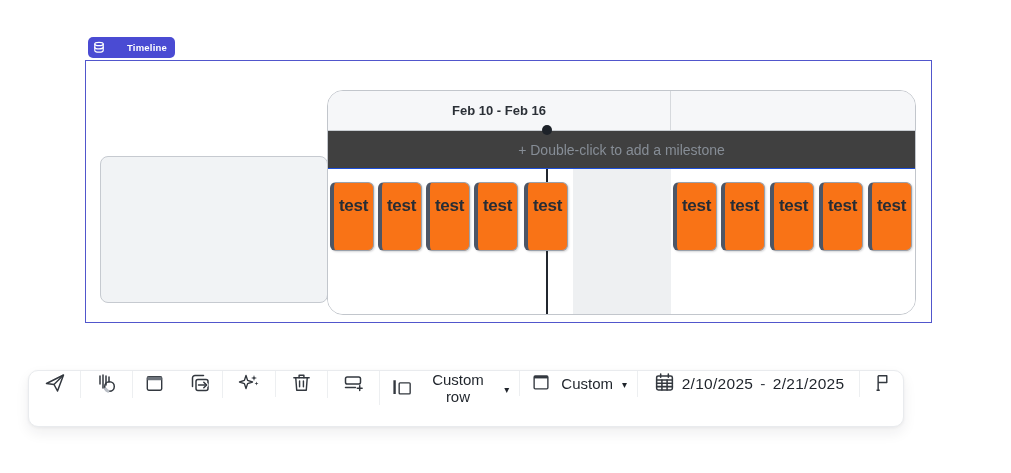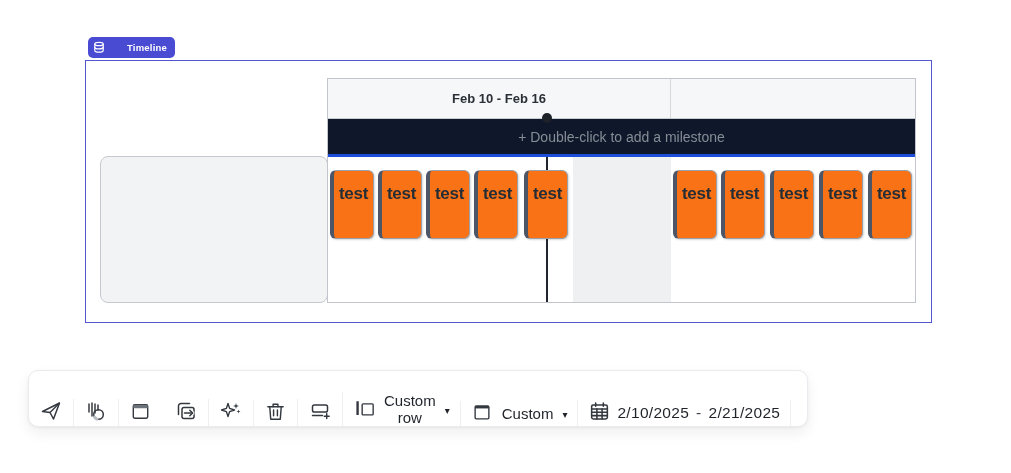--- a/index.html
+++ b/index.html
@@ -12,50 +12,50 @@
 
   
   .selection{position:absolute;left:85px;top:60px;width:845px;height:261px;
              border:1.5px solid #5156cc;pointer-events:none;}
 
   
   .row-panel{position:absolute;left:100px;top:156px;width:228px;height:147px;
              background:#f1f3f5;border:1px solid #c6cad0;border-radius:8px;box-sizing:border-box;}
 
   
-  .grid{position:absolute;left:327px;top:78px;width:589px;height:225px;
-        border:1px solid #c2c6cc;border-radius:0;box-sizing:border-box;background:#ffffff;overflow:hidden;}
+  .grid{position:absolute;left:327px;top:90px;width:589px;height:225px;
+        border:1px solid #c2c6cc;border-radius:16px;box-sizing:border-box;background:#ffffff;overflow:hidden;}
   .hdr{display:flex;height:39px;border-bottom:1px solid #c9cdd2;background:#f6f7f9;}
   .hdr-cell{display:flex;align-items:center;justify-content:center;
             font-size:13px;font-weight:bold;color:#2b3037;cursor:pointer;box-sizing:border-box;}
   .hdr-cell.w1{width:343px;border-right:1px solid #d6d9dd;}
   .hdr-cell.w2{flex:1;}
-  .milestone{height:38px;background:#0f172a;border-bottom:3px solid #1d4ed8;
+  .milestone{height:38px;background:#404040;border-bottom:1px solid #1d4ed8;
              display:flex;align-items:center;justify-content:center;
              font-size:14px;color:#868d96;cursor:pointer;box-sizing:border-box;}
   .rows{position:relative;height:146px;background:#ffffff;}
   .weekend{position:absolute;left:245px;top:0;width:98px;height:100%;background:#eef0f2;}
 
   
   .today-line{position:absolute;left:218px;top:39px;width:2px;height:186px;background:#21262e;z-index:1;}
   .today-dot{position:absolute;left:214px;top:35px;width:10px;height:10px;border-radius:50%;
              background:#1d2229;z-index:3;cursor:pointer;}
 
   
   .card{position:absolute;top:13px;width:44px;height:69px;background:#f97316;z-index:2;
         border:1px solid #9aa1ab;border-left:4px solid #4d5666;border-radius:6px;
         box-sizing:border-box;box-shadow:1px 1px 2px rgba(30,35,45,.18);
         font-size:17px;font-weight:bold;color:#272d35;text-align:center;
         padding-top:13px;cursor:pointer;letter-spacing:-0.3px;}
 
   
-  .toolbar{position:absolute;left:28px;top:370px;width:780px;height:57px;background:#ffffff;
+  .toolbar{position:absolute;left:28px;top:370px;width:876px;height:57px;background:#ffffff;
            border:1px solid #e9ebee;border-radius:10px;box-sizing:border-box;
            box-shadow:0 6px 14px rgba(31,35,41,.07),0 1px 3px rgba(31,35,41,.05);
-           display:flex;align-items:flex-end;overflow:hidden;}
+           display:flex;align-items:flex-start;overflow:hidden;}
   .tb-sec{display:flex;align-items:center;justify-content:center;gap:6px;box-sizing:border-box;}
   .tb-sec + .tb-sec{border-left:1px solid #edeff1;}
   .tb-btn{display:flex;align-items:center;justify-content:center;gap:9px;cursor:pointer;
           height:100%;padding:0 10px;background:none;border:none;font-family:inherit;}
   .tb-label{font-size:15px;color:#1f242b;}
   .tb-caret{font-size:10px;color:#1f242b;transform:translateY(1px);}
   .dates{font-size:15.5px;color:#1f242b;letter-spacing:.3px;}
   .date-sep{margin:0 7px;color:#3a4048;}
 </style>
 </head>

